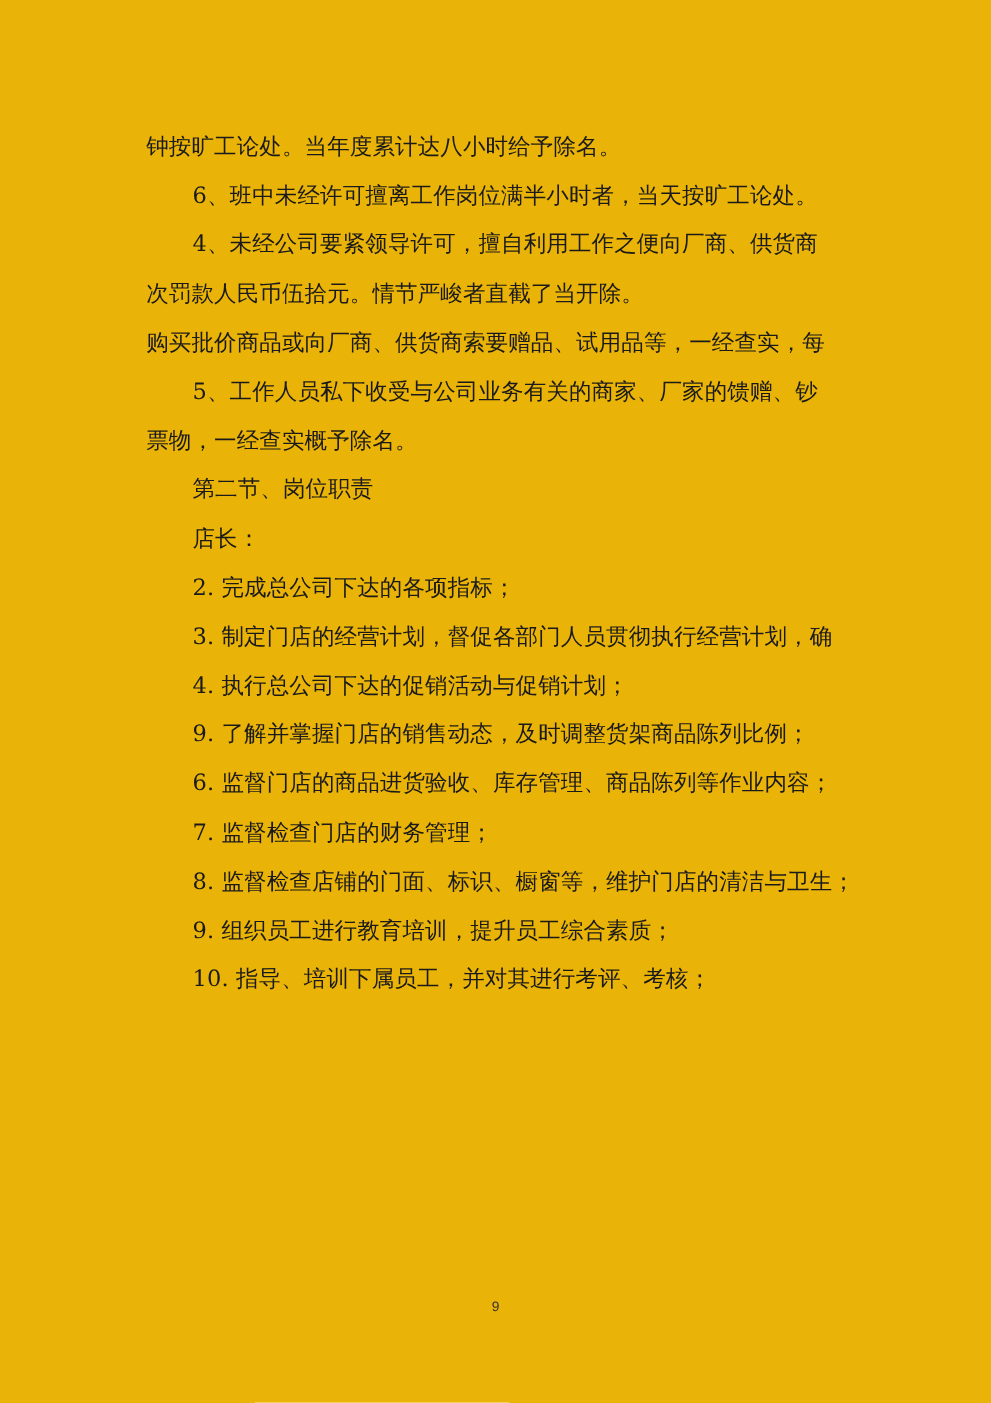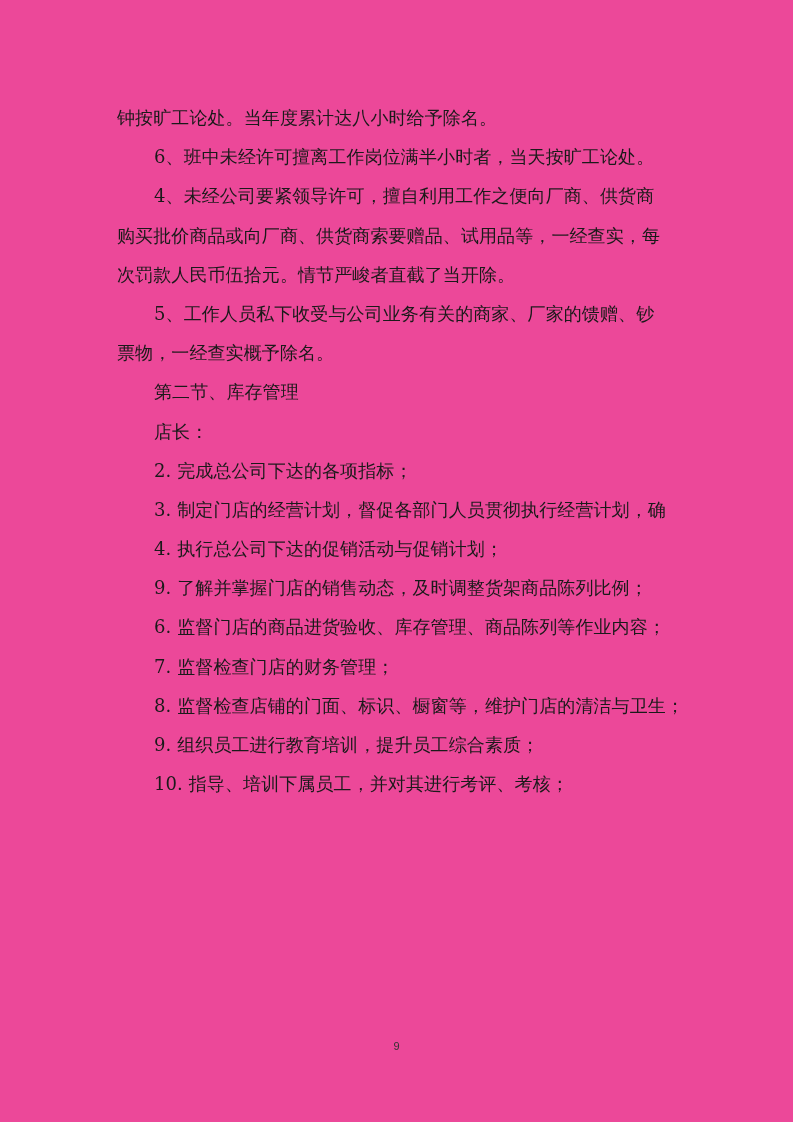--- a/index.html
+++ b/index.html
@@ -14,21 +14,21 @@
       overflow: hidden;
       font-family: "DejaVu Serif", "Liberation Serif", serif;
       color: #1a1a1a;
     }
     .page {
       position: absolute;
       left: 0;
       top: 0;
       width: 793px;
       height: 1122px;
-      background: #ec4899;
+      background: #eab308;
     }
     .content {
       position: absolute;
       left: 117px;
       top: 104px;
       width: 556px;
     }
     .line {
       font-size: 18px;
       height: 39.2px;
@@ -51,25 +51,25 @@
     }
   </style>
 </head>
 <body>
 
 <div class="page">
   <div class="content">
     <div class="line">钟按旷工论处。当年度累计达八小时给予除名。</div>
     <div class="line indent">6、班中未经许可擅离工作岗位满半小时者，当天按旷工论处。</div>
     <div class="line indent">4、未经公司要紧领导许可，擅自利用工作之便向厂商、供货商</div>
+    <div class="line">次罚款人民币伍拾元。情节严峻者直截了当开除。</div>
     <div class="line">购买批价商品或向厂商、供货商索要赠品、试用品等，一经查实，每</div>
-    <div class="line">次罚款人民币伍拾元。情节严峻者直截了当开除。</div>
     <div class="line indent">5、工作人员私下收受与公司业务有关的商家、厂家的馈赠、钞</div>
     <div class="line">票物，一经查实概予除名。</div>
-    <div class="line indent">第二节、库存管理</div>
+    <div class="line indent">第二节、岗位职责</div>
     <div class="line indent">店长：</div>
     <div class="line indent">2. 完成总公司下达的各项指标；</div>
     <div class="line indent">3. 制定门店的经营计划，督促各部门人员贯彻执行经营计划，确</div>
     <div class="line indent">4. 执行总公司下达的促销活动与促销计划；</div>
     <div class="line indent">9. 了解并掌握门店的销售动态，及时调整货架商品陈列比例；</div>
     <div class="line indent">6. 监督门店的商品进货验收、库存管理、商品陈列等作业内容；</div>
     <div class="line indent">7. 监督检查门店的财务管理；</div>
     <div class="line indent">8. 监督检查店铺的门面、标识、橱窗等，维护门店的清洁与卫生；</div>
     <div class="line indent">9. 组织员工进行教育培训，提升员工综合素质；</div>
     <div class="line indent">10. 指导、培训下属员工，并对其进行考评、考核；</div>

